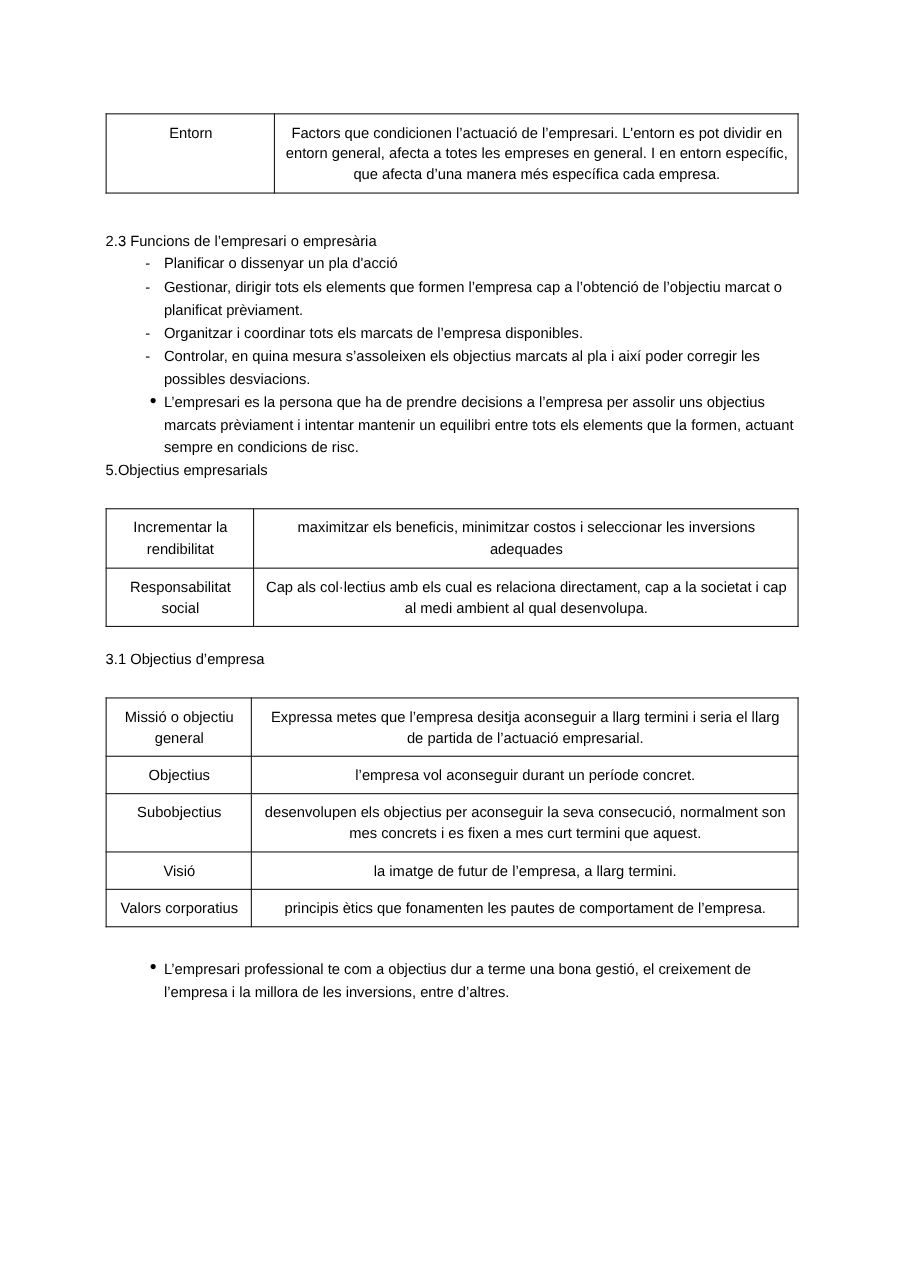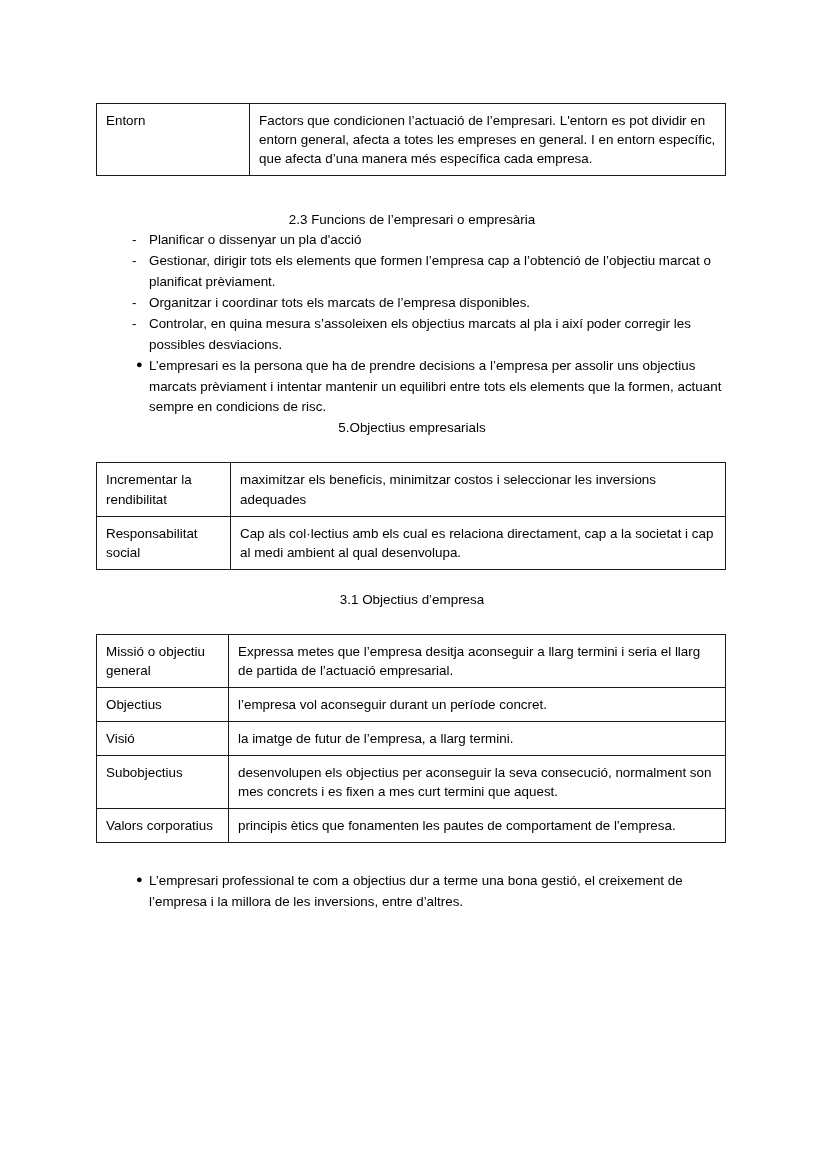--- a/index.html
+++ b/index.html
@@ -29,35 +29,35 @@
     width: 630px;
     table-layout: fixed;
     margin: 0;
   }
   table.doc-table td {
     border: 1.3px solid #1a1a1a;
     vertical-align: top;
     font-size: 13.4px;
     line-height: 1.42;
     padding: 7px 8px 7px 9px;
+    text-align: center;
   }
   td.key-cell { }
   td.val-cell { }
 
   
   .t-entorn col.c1 { width: 153px; }
   .t-objectius col.c1 { width: 134px; }
   .t-empresa col.c1 { width: 132px; }
 
   
   .heading {
     font-size: 13.4px;
     line-height: 1.5;
     margin: 0;
-    text-align: center;
   }
 
   
   ul.doc-list {
     list-style: none;
     margin: 0;
     padding: 0;
   }
   ul.doc-list > li {
     position: relative;
@@ -167,26 +167,26 @@
       <tbody>
         <tr>
           <td class="key-cell">Missió o objectiu general</td>
           <td class="val-cell">Expressa metes que l’empresa desitja aconseguir a llarg termini i seria el llarg de partida de l’actuació empresarial.</td>
         </tr>
         <tr>
           <td class="key-cell">Objectius</td>
           <td class="val-cell">l’empresa vol aconseguir durant un període concret.</td>
         </tr>
         <tr>
+          <td class="key-cell">Subobjectius</td>
+          <td class="val-cell">desenvolupen els objectius per aconseguir la seva consecució, normalment son mes concrets i es fixen a mes curt termini que aquest.</td>
+        </tr>
+        <tr>
           <td class="key-cell">Visió</td>
           <td class="val-cell">la imatge de futur de l’empresa, a llarg termini.</td>
-        </tr>
-        <tr>
-          <td class="key-cell">Subobjectius</td>
-          <td class="val-cell">desenvolupen els objectius per aconseguir la seva consecució, normalment son mes concrets i es fixen a mes curt termini que aquest.</td>
         </tr>
         <tr>
           <td class="key-cell">Valors corporatius</td>
           <td class="val-cell">principis ètics que fonamenten les pautes de comportament de l’empresa.</td>
         </tr>
       </tbody>
     </table>
 
     <div class="spacer-28"></div>
 

